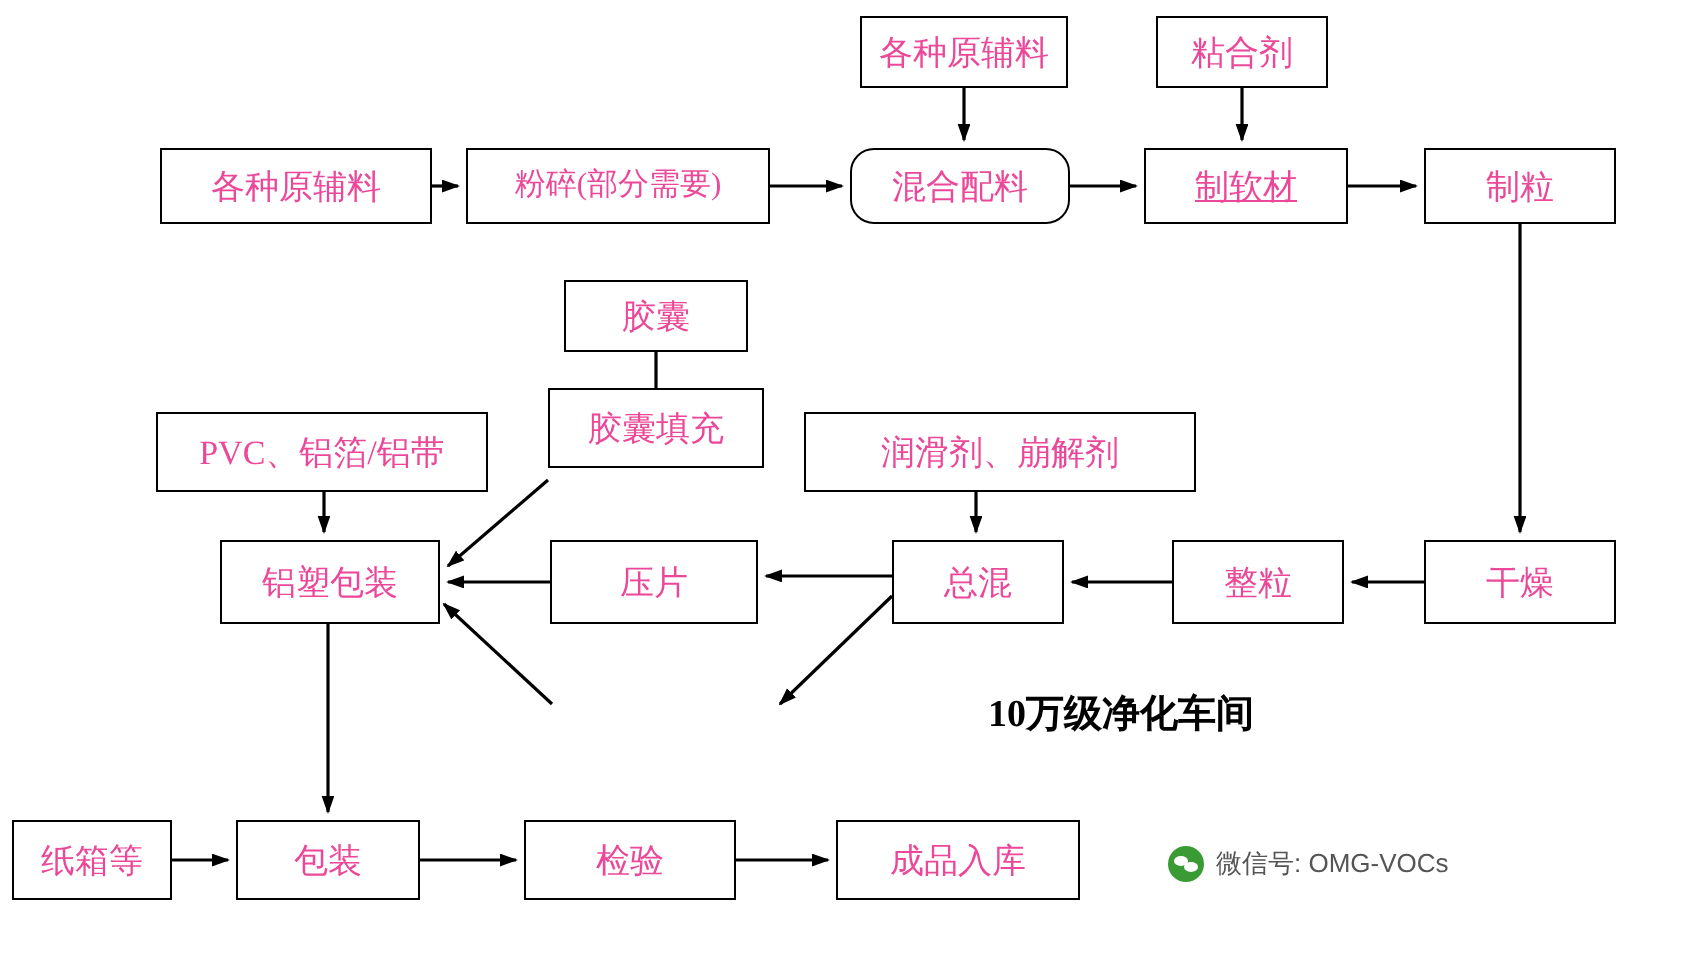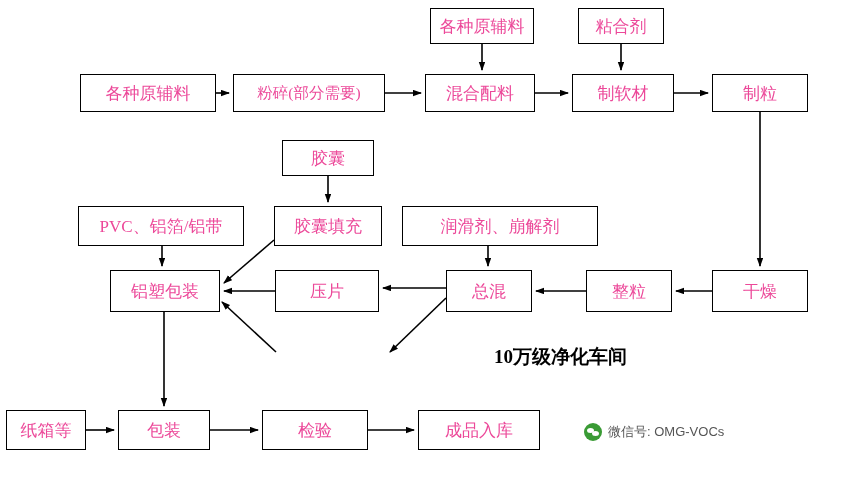--- a/index.html
+++ b/index.html
@@ -141,38 +141,38 @@
   <div class="node" style="left:578px;top:8px;width:86px;height:36px;">
       <span>粘合剂</span>
     </div>
 
   <div class="node" style="left:80px;top:74px;width:136px;height:38px;">
       <span>各种原辅料</span>
     </div>
   <div class="node small" style="left:233px;top:74px;width:152px;height:38px;">
       <span>粉碎(部分需要)</span>
     </div>
-  <div class="node" style="left:425px;top:74px;width:110px;height:38px;">
+  <div class="node" style="left:425px;top:74px;width:110px;height:38px;border-radius:12px;">
       <span>混合配料</span>
     </div>
-  <div class="node" style="left:572px;top:74px;width:102px;height:38px;">
+  <div class="node" style="left:572px;top:74px;width:102px;height:38px;text-decoration:underline;">
       <span>制软材</span>
     </div>
   <div class="node" style="left:712px;top:74px;width:96px;height:38px;">
       <span>制粒</span>
     </div>
 
   <div class="node" style="left:282px;top:140px;width:92px;height:36px;">
       <span>胶囊</span>
     </div>
 
   <div class="node" style="left:78px;top:206px;width:166px;height:40px;">
       <span>PVC、铝箔/铝带</span>
     </div>
-  <div class="node" style="left:274px;top:206px;width:108px;height:40px;">
+  <div class="node" style="left:274px;top:194px;width:108px;height:40px;">
       <span>胶囊填充</span>
     </div>
   <div class="node" style="left:402px;top:206px;width:196px;height:40px;">
       <span>润滑剂、崩解剂</span>
     </div>
 
   <div class="node" style="left:110px;top:270px;width:110px;height:42px;text-align:right;">
       <span>铝塑包装</span>
     </div>
   <div class="node" style="left:275px;top:270px;width:104px;height:42px;">

